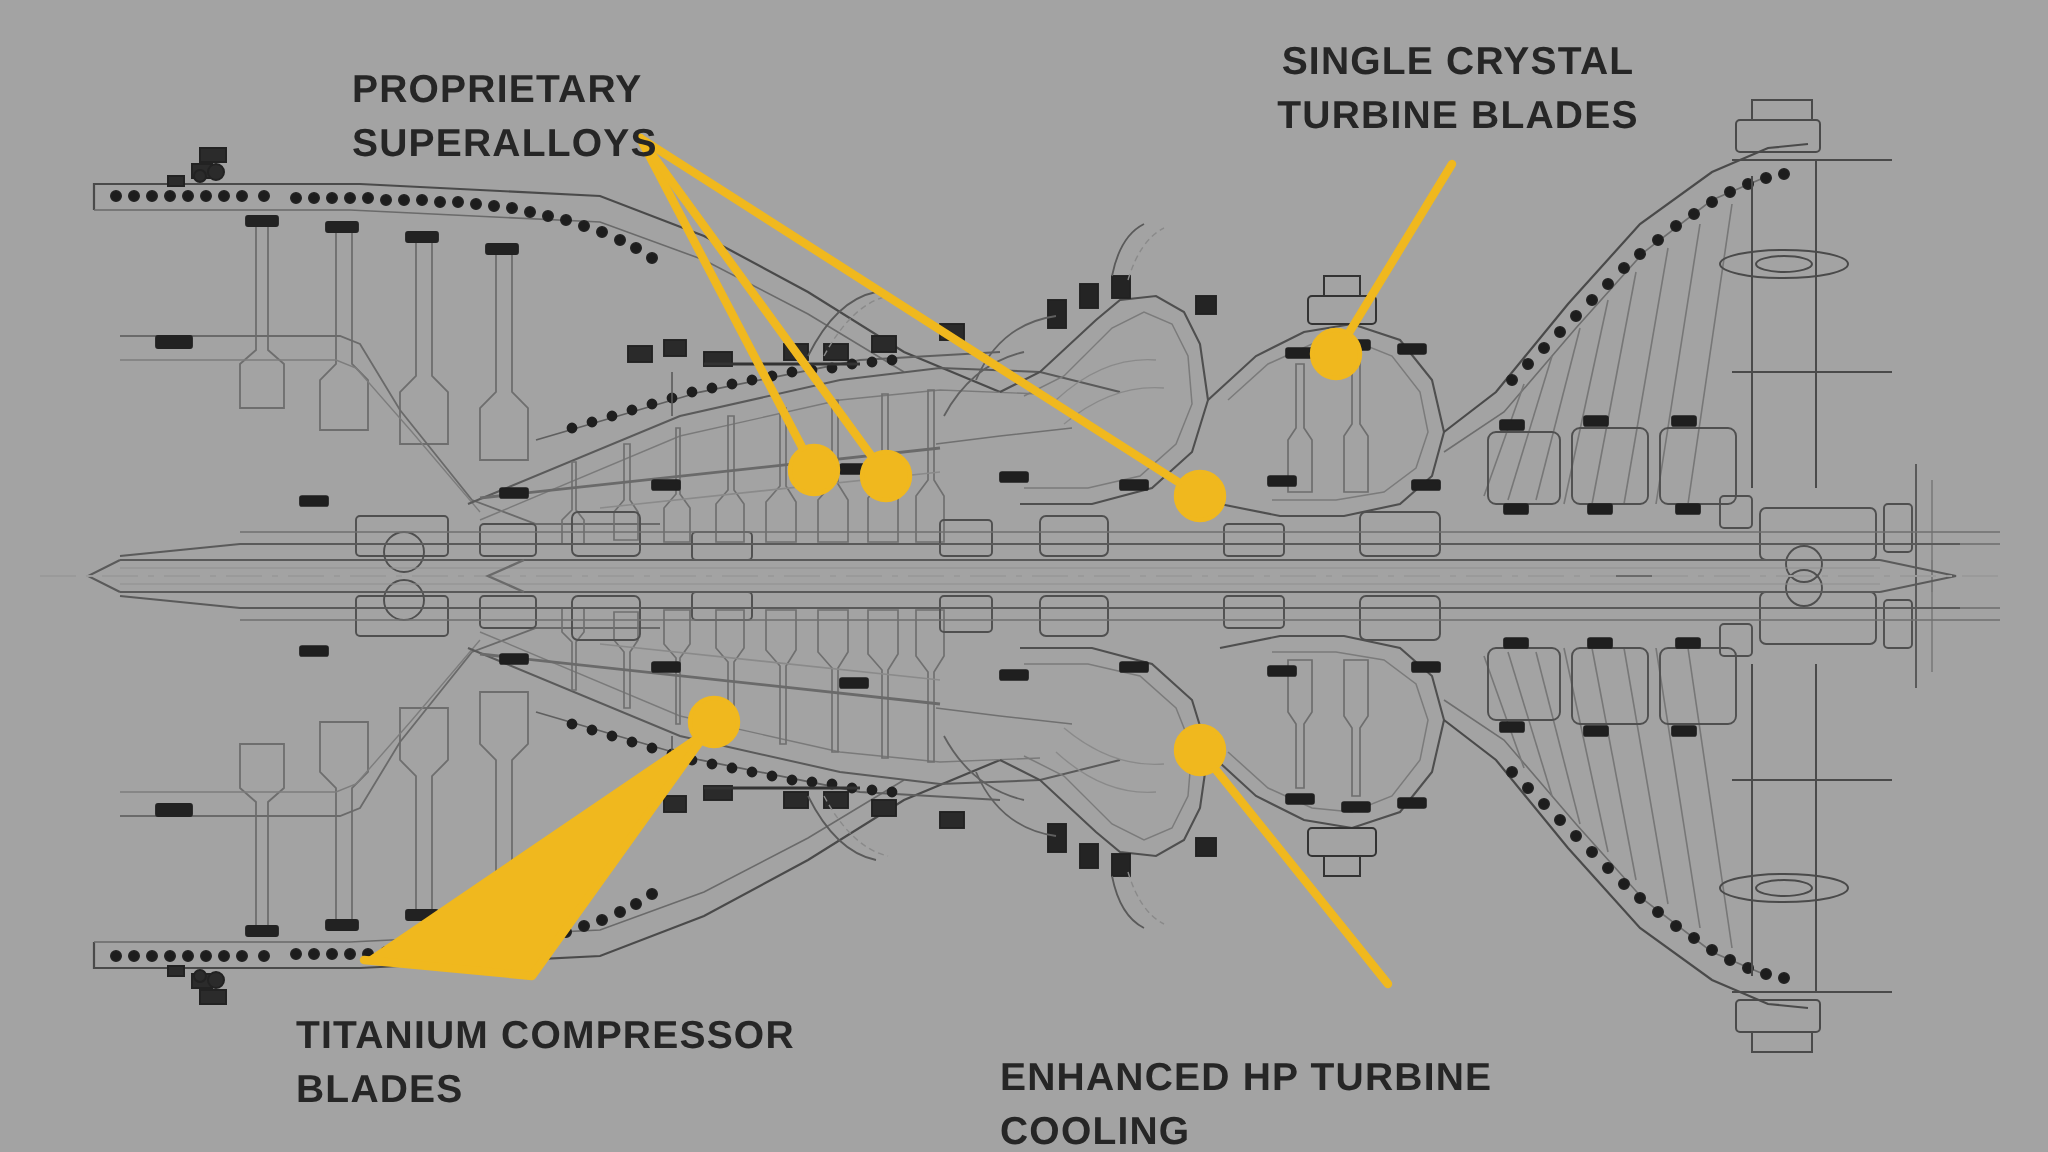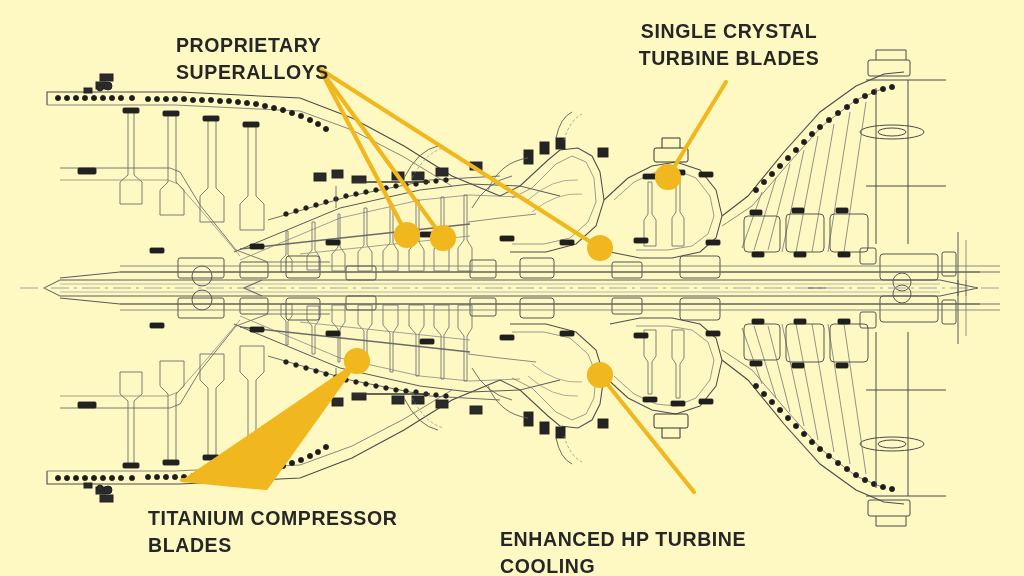--- a/index.html
+++ b/index.html
@@ -42,21 +42,21 @@
   .label.left   { text-align: left; }
 
   #lbl-superalloys       { left: 176px; top: 32px;  width: 292px; text-align: left; }
   #lbl-single-crystal    { left: 595px; top: 18px;  width: 268px; text-align: center; }
   #lbl-titanium          { left: 148px; top: 505px; width: 250px; text-align: left; }
   #lbl-hp-cooling        { left: 500px; top: 526px; width: 344px; text-align: left; }
 </style>
 </head>
 <body>
 
-<div id="stage" style="background: #fef9c3;">
+<div id="stage" style="background: #a3a3a3;">
 
   <svg id="engine-svg" viewBox="0 0 1024 576">
     <defs>
 
       <g id="engine-half">
 
         <path d="M47,105 L47,92 L180,92 L300,98 L352,118 L404,146 L452,176 L500,196" fill="none" stroke="#4a4a4a" stroke-width="1.1"></path>
         <path d="M47,105 L175,105 L300,111 L352,130 L404,157 L452,186" fill="none" stroke="#6a6a6a" stroke-width="0.8"></path>
 
         <g stroke="#222" stroke-width="0.8" fill="#1d1d1d">

